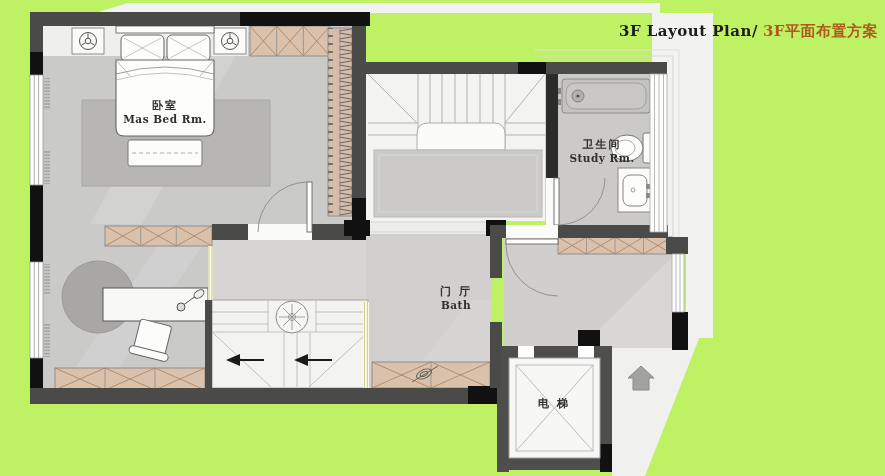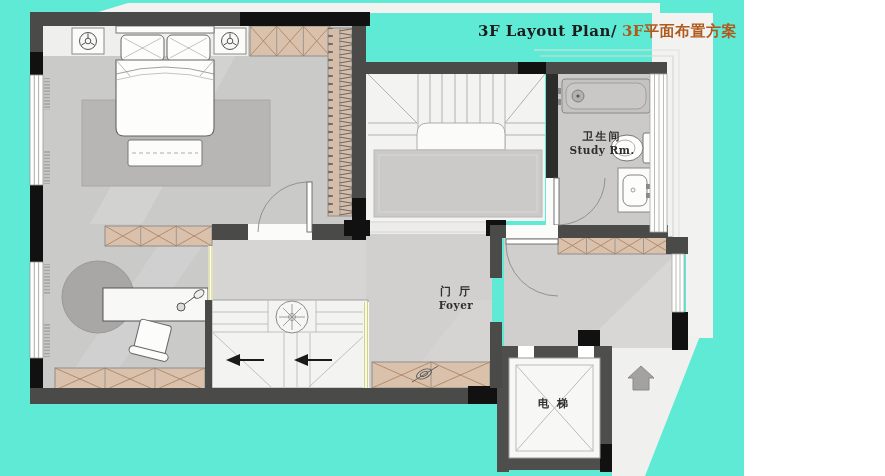--- a/index.html
+++ b/index.html
@@ -1,16 +1,16 @@
 <!DOCTYPE html>
 <html><head>
 <meta charset="utf-8">
 <style>
   html,body{margin:0;padding:0;background:#ffffff;}
-  #stage{position:relative;width:744px;height:476px;background:#5eead4;overflow:hidden;
+  #stage{position:relative;width:885px;height:476px;background:#bef264;overflow:hidden;
          font-family:"DejaVu Serif","Liberation Serif",serif;}
   #plan-svg{position:absolute;left:0;top:0;}
   .lbl{position:absolute;transform:translate(-50%,-50%);text-align:center;color:#2e2e2d;
        line-height:1.3;white-space:nowrap;pointer-events:none;}
   .lbl .zh{display:block;font-size:11px;font-weight:700;letter-spacing:2px;}
   .lbl .en{display:block;font-size:10.5px;font-weight:700;letter-spacing:0.5px;}
   #title{position:absolute;top:22px;right:7px;font-size:15px;font-weight:700;letter-spacing:0.5px;}
   #title .t-en{color:#1c1c1c;margin-right:5px;}
   #title .t-zh{color:#b0591d;}
 </style>
@@ -286,29 +286,33 @@
       <rect x="506" y="239" width="52" height="5" fill="#ffffff" stroke="#666" stroke-width="0.9"></rect>
       <path d="M506,244 A52,52 0 0 0 558,296" stroke="#8a8a89" stroke-width="0.9"></path>
     </g>
   </g>
 </svg>
 
 <div id="title">
   <span class="t-en">3F Layout Plan/</span><span class="t-zh">3F平面布置方案</span>
 </div>
 
-
-
-<div class="lbl" style="left:602px;top:144px">
+<div class="lbl" style="left:165px;top:113px">
+  <span class="zh">卧室</span>
+  <span class="en">Mas Bed Rm.</span>
+</div>
+
+
+<div class="lbl" style="left:602px;top:152px">
   <span class="zh">卫生间</span>
   <span class="en">Study Rm.</span>
 </div>
 
 <div class="lbl" style="left:456px;top:299px">
   <span class="zh">门 厅</span>
-  <span class="en">Foyer</span>
+  <span class="en">Bath</span>
 </div>
 
 <div class="lbl" style="left:554px;top:404px">
   <span class="zh">电 梯</span>
 </div>
 
 </div>
 
 </body></html>

